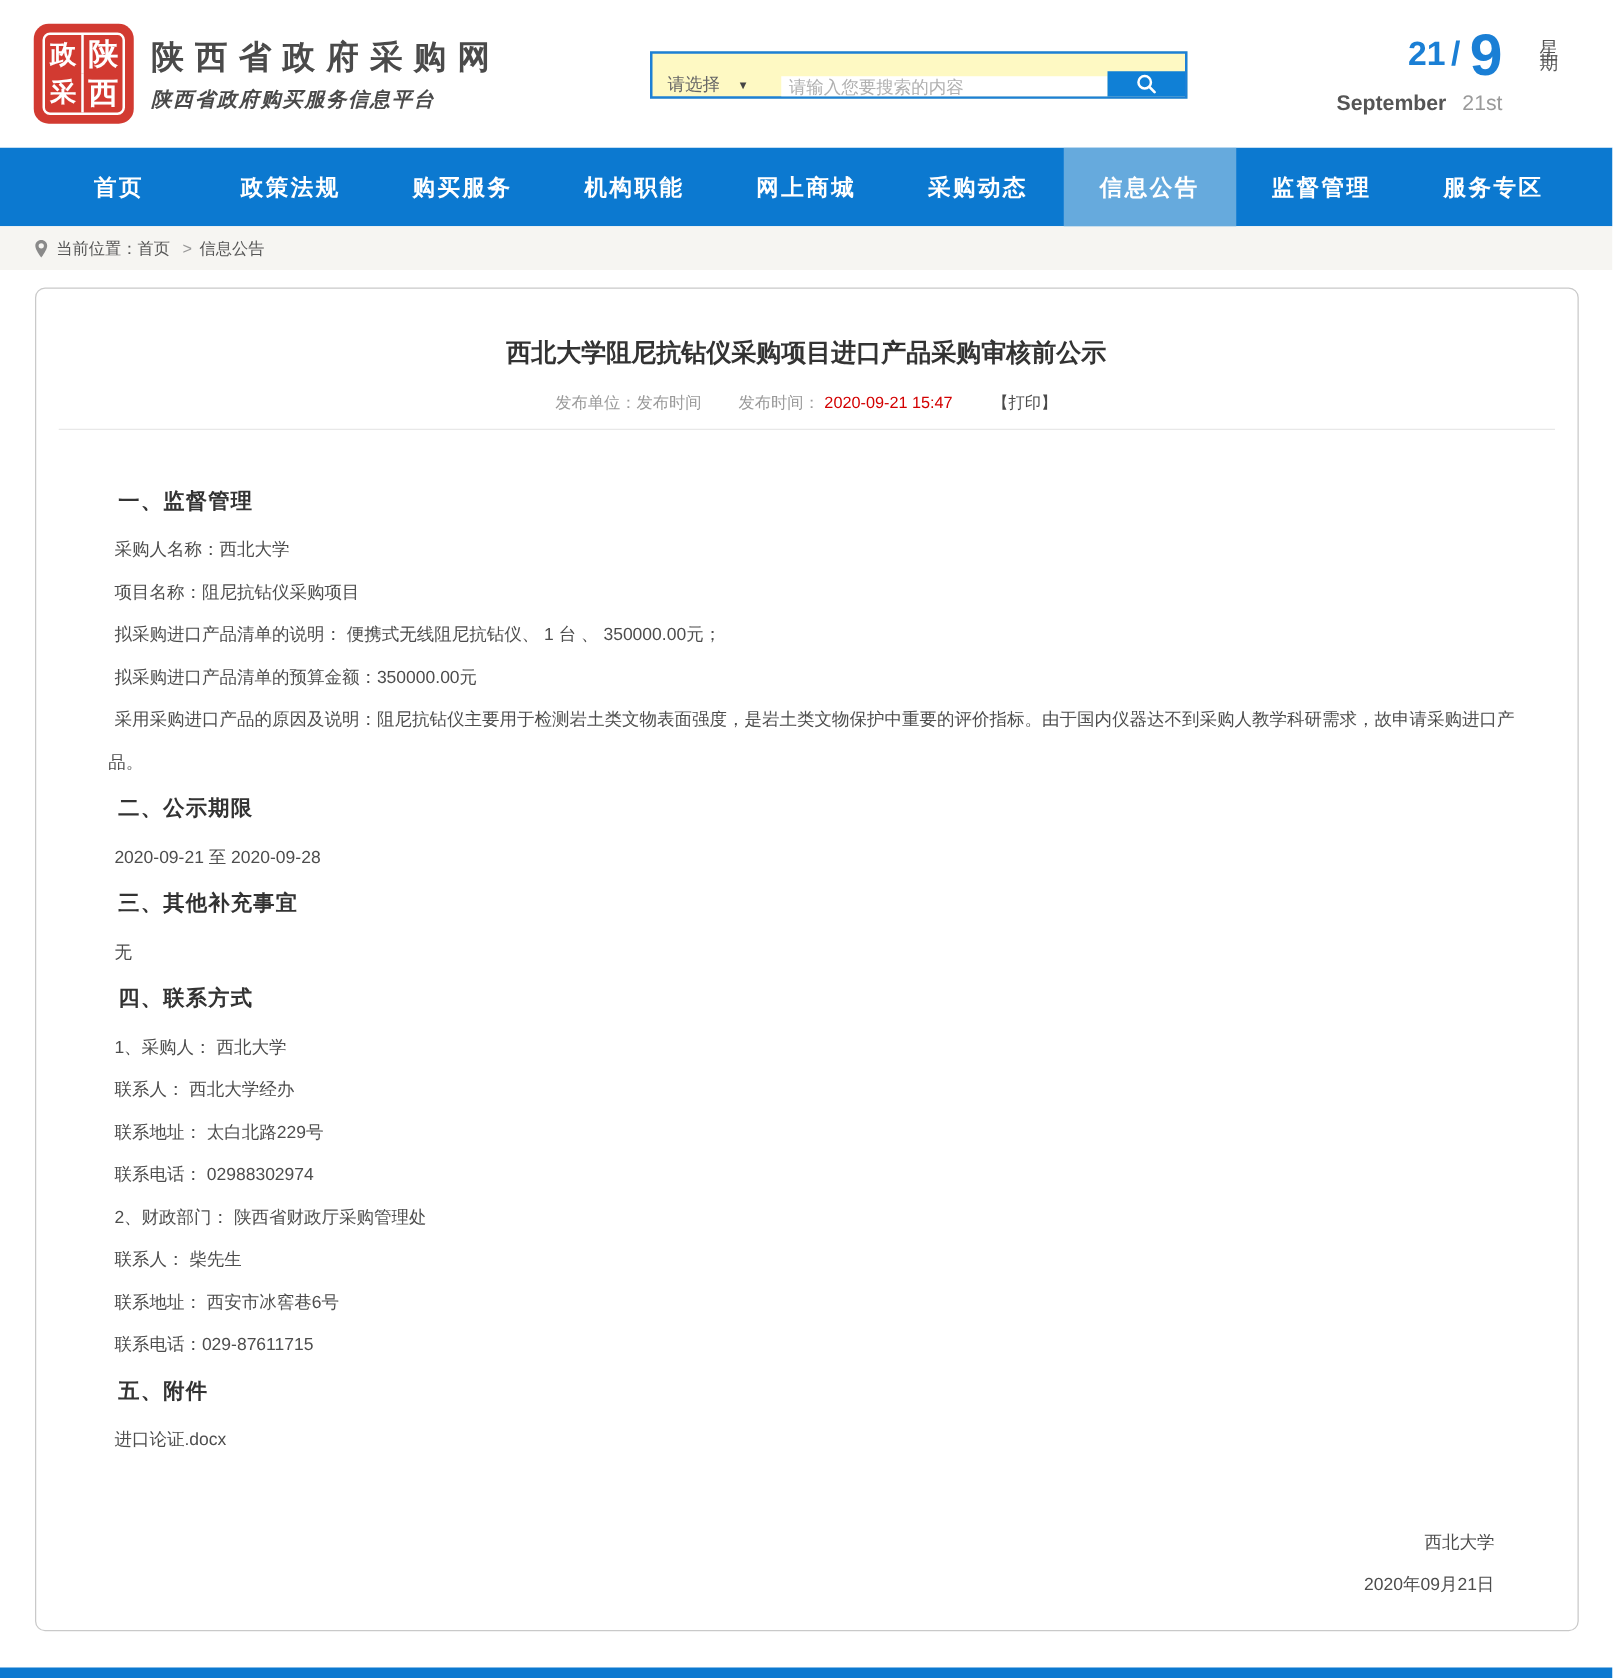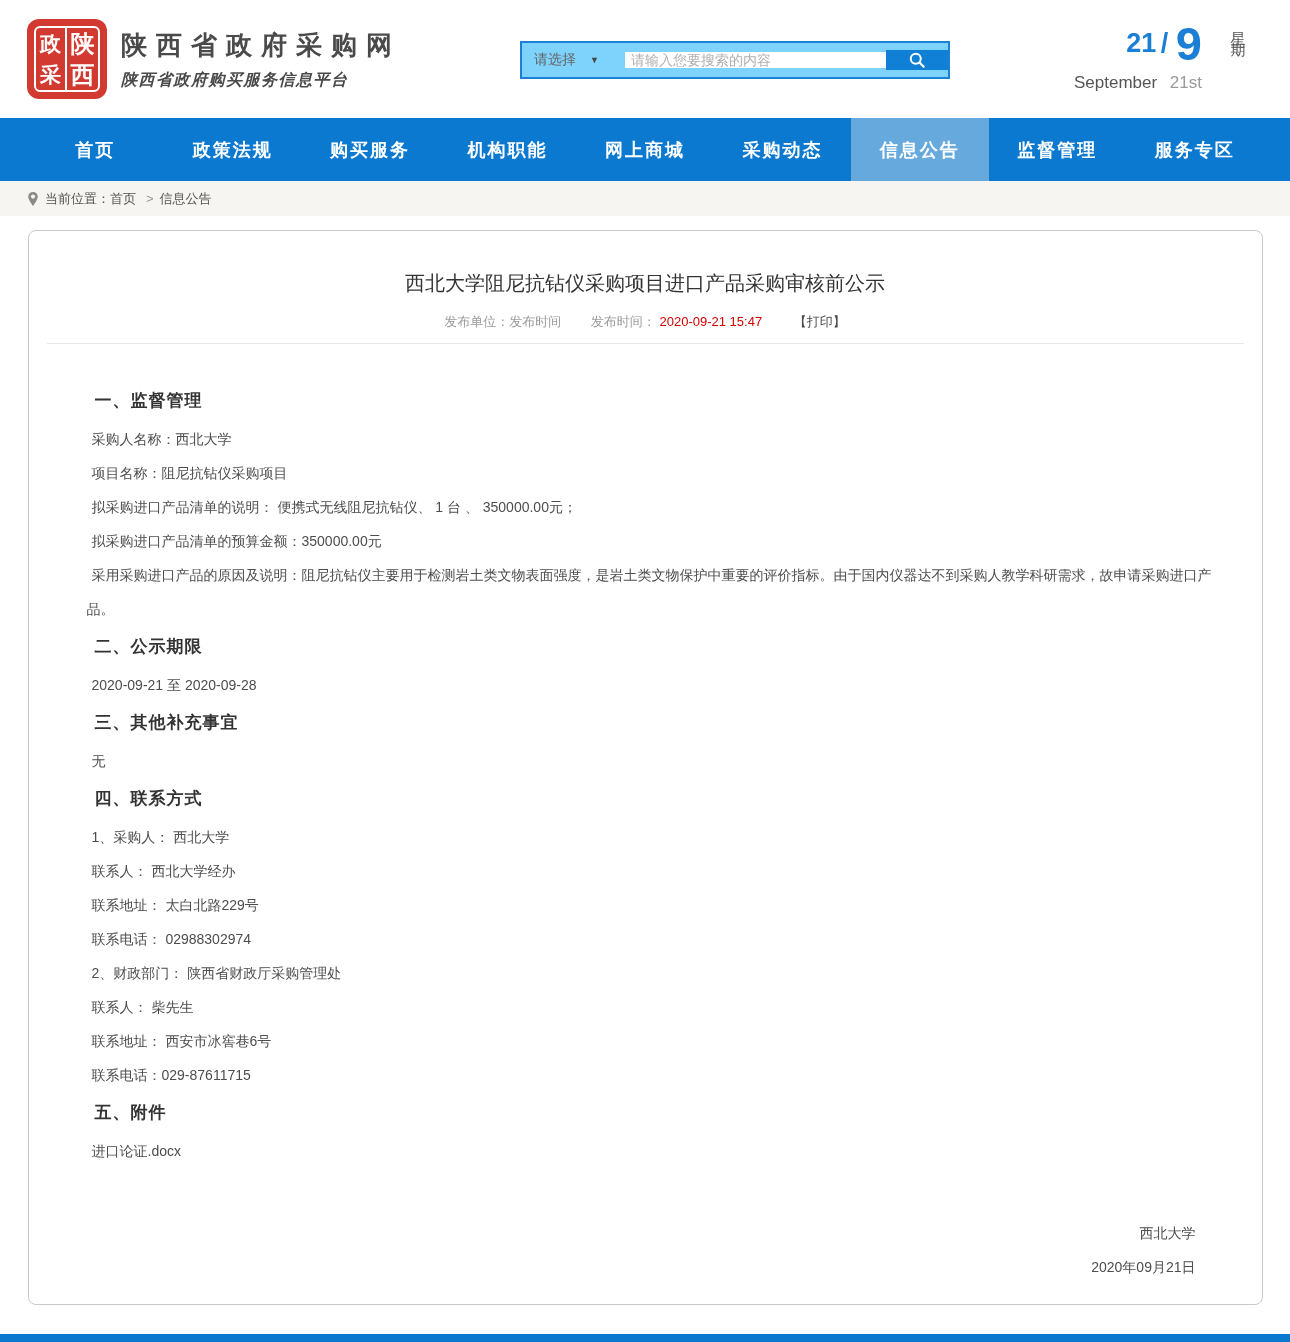--- a/index.html
+++ b/index.html
@@ -12,38 +12,38 @@
   .seal-grid { width: 100%; height: 100%; border: 2px solid #fff; border-radius: 6px;
                display: grid; grid-template-columns: 1fr 1fr; grid-template-rows: 1fr 1fr; }
   .seal-grid span { display: flex; align-items: center; justify-content: center;
                     color: #fff; font-weight: bold; font-size: 24px; line-height: 1; }
   .seal-grid span:nth-child(odd) { border-right: 2px solid #fff; font-size: 21px; }
   .brand-text { margin-left: 14px; color: #4a4a4a; }
   .brand-title { font-size: 26px; font-weight: bold; letter-spacing: 9px; white-space: nowrap; }
   .brand-sub { font-size: 16px; font-weight: bold; letter-spacing: 1.5px; margin-top: 7px; white-space: nowrap; font-style: italic; }
 
   .search { position: absolute; left: 520px; top: 41px; width: 430px; height: 38px;
-            border: 2px solid #1c80d6; display: flex; align-items: center; background: #7dd3fc; }
+            border: 2px solid #1c80d6; display: flex; align-items: flex-end; background: #fef9c3; }
   .search-select { width: 103px; display: flex; align-items: center; padding-left: 12px;
                    font-size: 14px; color: #666; cursor: pointer; }
   .search-caret { font-size: 9px; color: #444; margin-left: 14px; }
   .search-input { flex: 1; border: 0; outline: none; font-size: 14px; color: #333; padding-left: 6px;
                   font-family: "Liberation Sans", "DejaVu Sans", sans-serif; }
   .search-input::placeholder { color: #b0b0b0; }
   .search-btn { width: 62px; background: #1080d6; border: 0; display: flex; align-items: center;
                 justify-content: center; cursor: pointer; }
 
   .datebox { position: absolute; right: 43px; top: 16px; display: flex; align-items: flex-start; }
   .date-nums { text-align: right; }
   .date-line1 { color: #1a7fd5; font-weight: bold; white-space: nowrap; }
   .date-day { font-size: 27px; vertical-align: 8px; }
   .date-sep { font-size: 27px; vertical-align: 8px; }
   .date-month { font-size: 47px; }
   .date-line2 { margin-top: 2px; font-size: 17px; white-space: nowrap; }
-  .date-mname { color: #555; font-weight: normal; }
+  .date-mname { color: #555; font-weight: bold; }
   .date-ord { color: #9a9a9a; margin-left: 8px; }
   .weekday { margin-left: 26px; margin-top: 4px; writing-mode: vertical-rl; text-orientation: upright;
              font-size: 15px; color: #555; letter-spacing: 10px; }
 
   
   .nav { height: 63px; background: #0c79d0; }
   .nav-inner { width: 1237px; margin: 0 auto; height: 100%; display: flex; }
   .nav-item { flex: 1; display: flex; align-items: center; justify-content: center;
               color: #fff; font-size: 18px; font-weight: bold; letter-spacing: 2px; cursor: pointer; }
   .nav-item.active { background: #66aadd; }
@@ -52,21 +52,21 @@
   .crumbbar { height: 35px; background: #f6f5f2; display: flex; align-items: center;
               padding-left: 27px; font-size: 13px; color: #555; }
   .crumbbar .pin { margin-right: 6px; display: inline-flex; }
   .crumb-link { color: #555; cursor: pointer; margin: 0 4px 0 0; }
   .crumb-sep { color: #999; margin: 0 6px; }
 
   
   .card { width: 1235px; margin: 14px auto 29px; background: #fff; border: 1px solid #c9c9c9;
           border-radius: 8px; padding-bottom: 20px; }
   .art-title { margin-top: 38px; text-align: center; font-size: 20px; line-height: 28px;
-               font-weight: normal; color: #333; }
+               font-weight: bold; color: #333; }
   .art-meta { margin-top: 16px; text-align: center; font-size: 13px; line-height: 18px; color: #9a9a9a; }
   .art-meta .m-pub { margin-right: 26px; }
   .art-meta .m-time { color: #d30000; }
   .art-meta .m-print { color: #4a4a4a; margin-left: 28px; cursor: pointer; }
   .divider { margin: 12px 18px 0; border-bottom: 1px solid #e8e8e8; }
 
   .content { padding: 0 50px 0 58px; color: #4d4d4d; }
   .content h3 { font-size: 17px; color: #333; font-weight: bold; line-height: 26px;
                 margin: 8px 0 8px 8px; letter-spacing: 1px; }
   .content h3.first { margin-top: 44px; }

